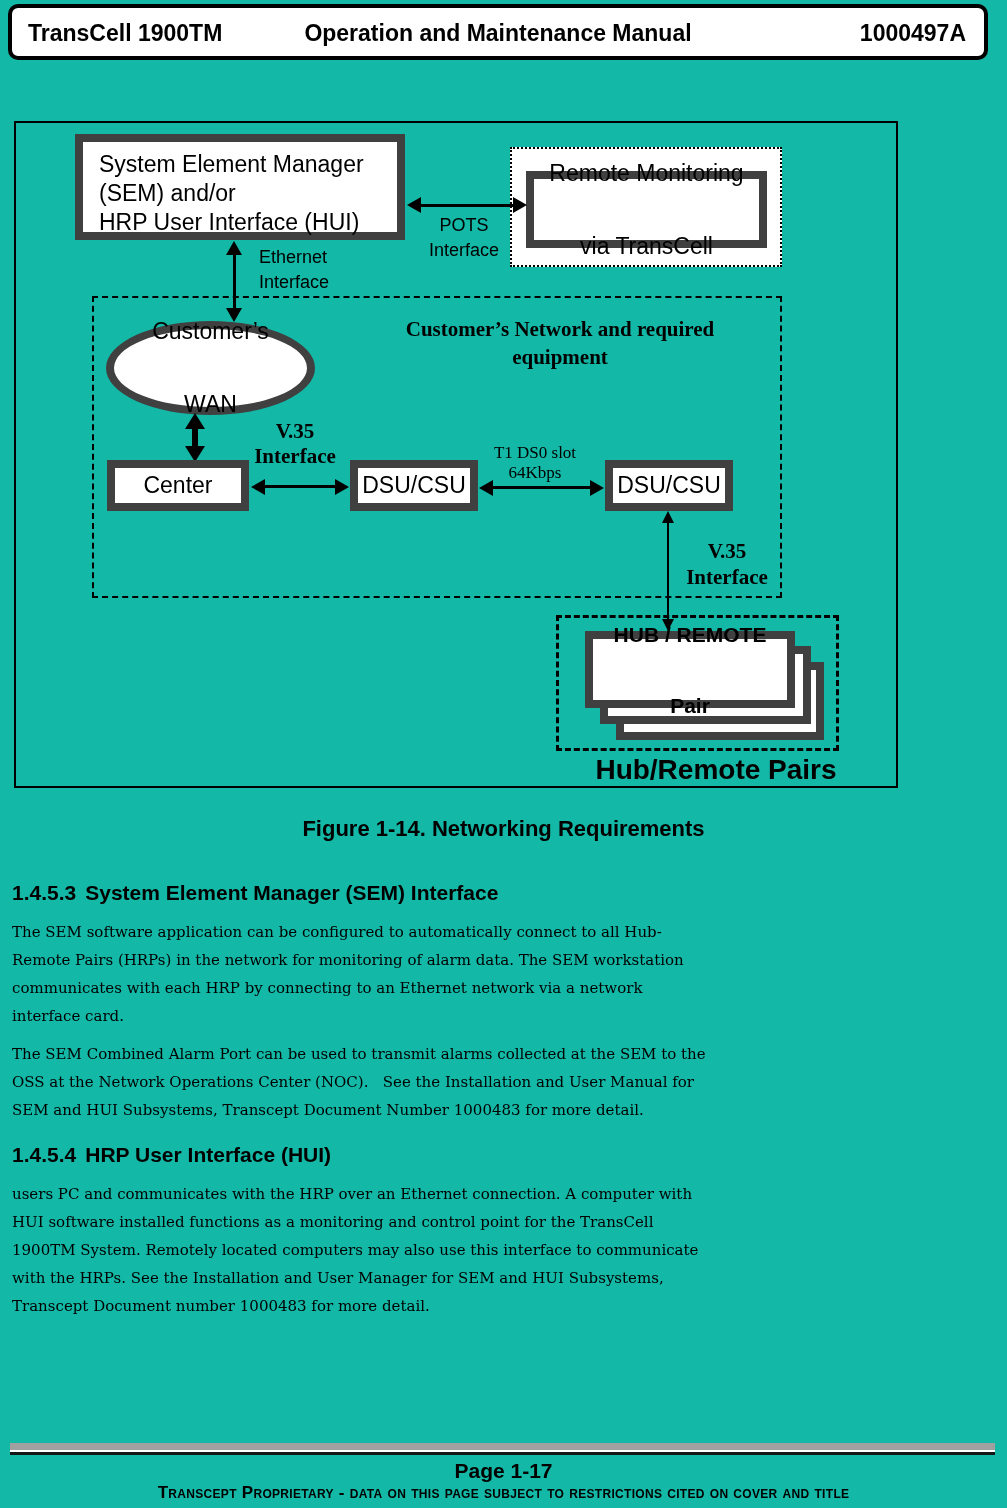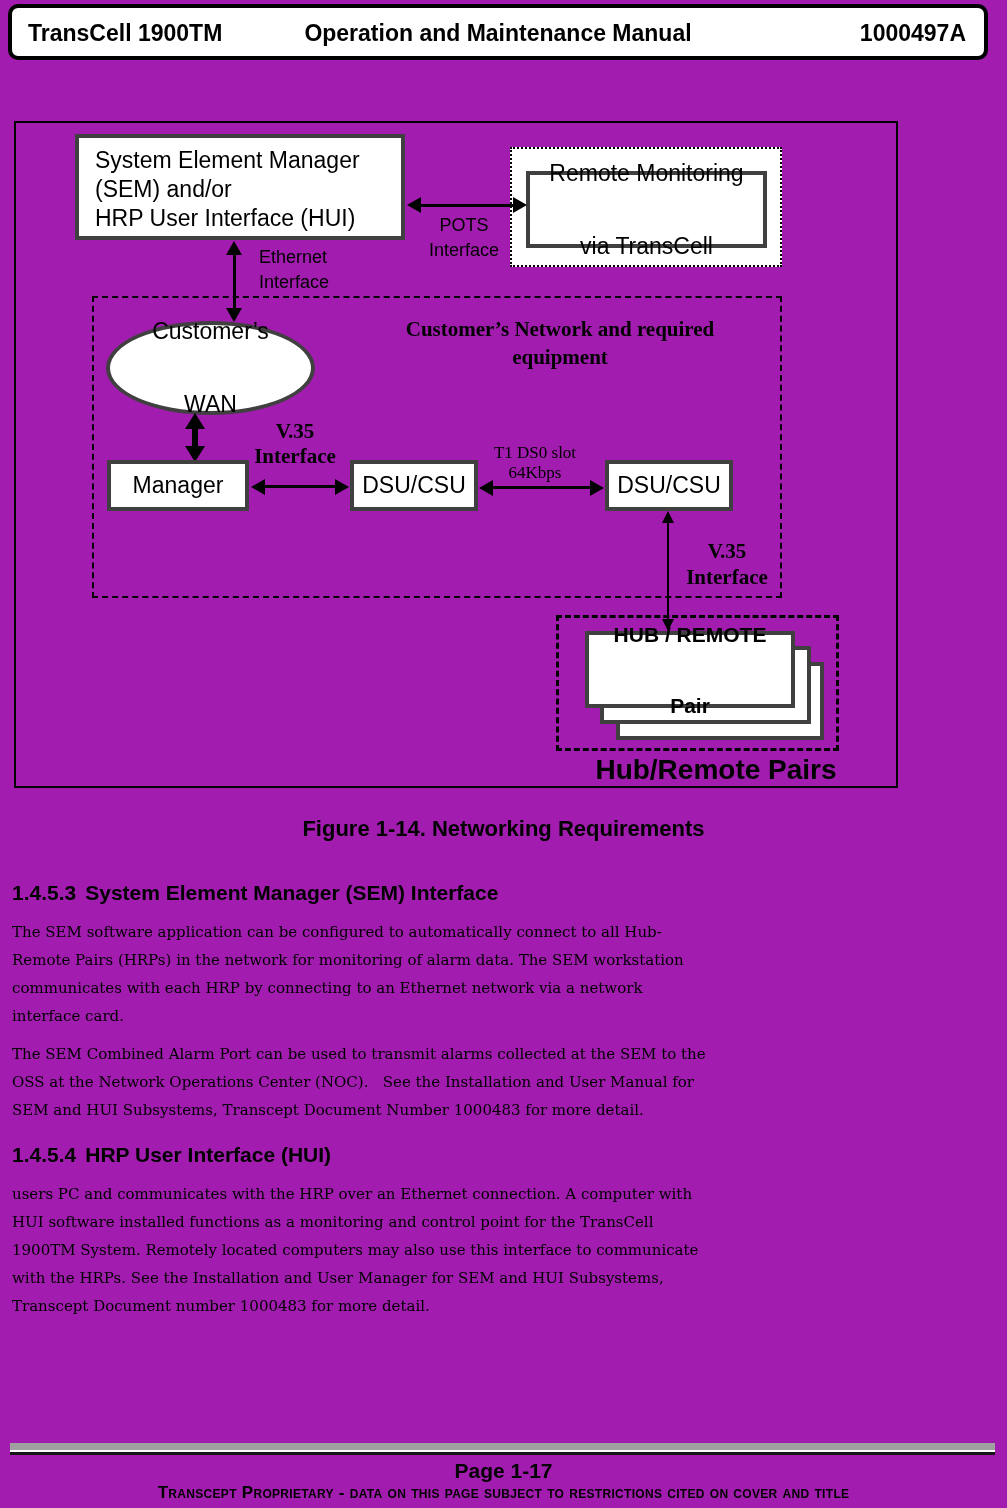--- a/index.html
+++ b/index.html
@@ -1,23 +1,23 @@
 <!DOCTYPE html>
 <html><head>
 <meta charset="utf-8">
 <style>
   html,body{margin:0;padding:0;background:#e8e8e8;}
-  .page{position:relative;width:1007px;height:1508px;background:#a21caf;margin:0 auto;
+  .page{position:relative;width:1007px;height:1508px;background:#14b8a6;margin:0 auto;
         overflow:hidden;color:#000;font-family:"Liberation Sans",sans-serif;}
   .abs{position:absolute;}
   .serif{font-family:"Liberation Serif",serif;}
   .bserif{font-family:"DejaVu Serif",serif;}
   .b{font-weight:bold;}
   .ctr{display:flex;flex-direction:column;align-items:center;justify-content:center;text-align:center;gap:44px;}
-  .box{border:4px solid #404040;background:#fff;box-sizing:border-box;}
+  .box{border:8px solid #404040;background:#fff;box-sizing:border-box;}
 
   
   .header-box{left:8px;top:4px;width:980px;height:56px;border:4px solid #000;border-radius:10px;background:#fff;box-sizing:border-box;}
   .hdr-txt{top:12px;font-size:23px;font-weight:bold;white-space:nowrap;}
 
   
   .fig-border{left:14px;top:121px;width:884px;height:667px;border:2px solid #000;box-sizing:border-box;}
   .dashed{border:2px dashed #000;box-sizing:border-box;}
   .dotted{border:2px dotted #000;box-sizing:border-box;}
 
@@ -117,21 +117,21 @@
         <div class="head-u"></div>
         <div class="head-d"></div>
     </div>
 
     <div class="abs serif b" style="left:243px;top:419px;width:104px;text-align:center;font-size:21px;line-height:25px;">
       <div>V.35</div>
       <div>Interface</div>
     </div>
 
     <div class="abs box ctr node-txt" style="left:107px;top:460px;width:142px;height:51px;">
-      <div>Manager</div>
+      <div>Center</div>
     </div>
 
     <div class="arrow" style="left:251px;top:478px;width:98px;height:17px;">
       <div class="shaft-h"></div>
         <div class="head-l"></div>
         <div class="head-r"></div>
     </div>
 
     <div class="abs box ctr node-txt" style="left:350px;top:460px;width:128px;height:51px;">
       <div>DSU/CSU</div>

